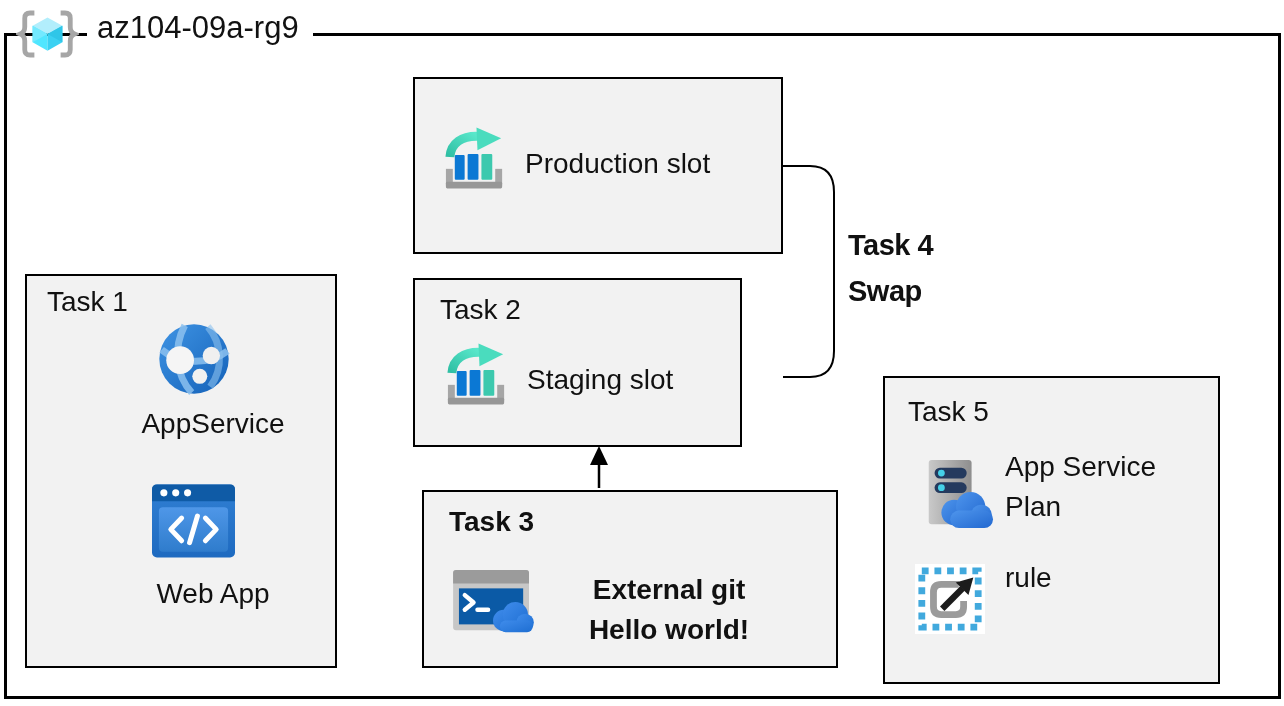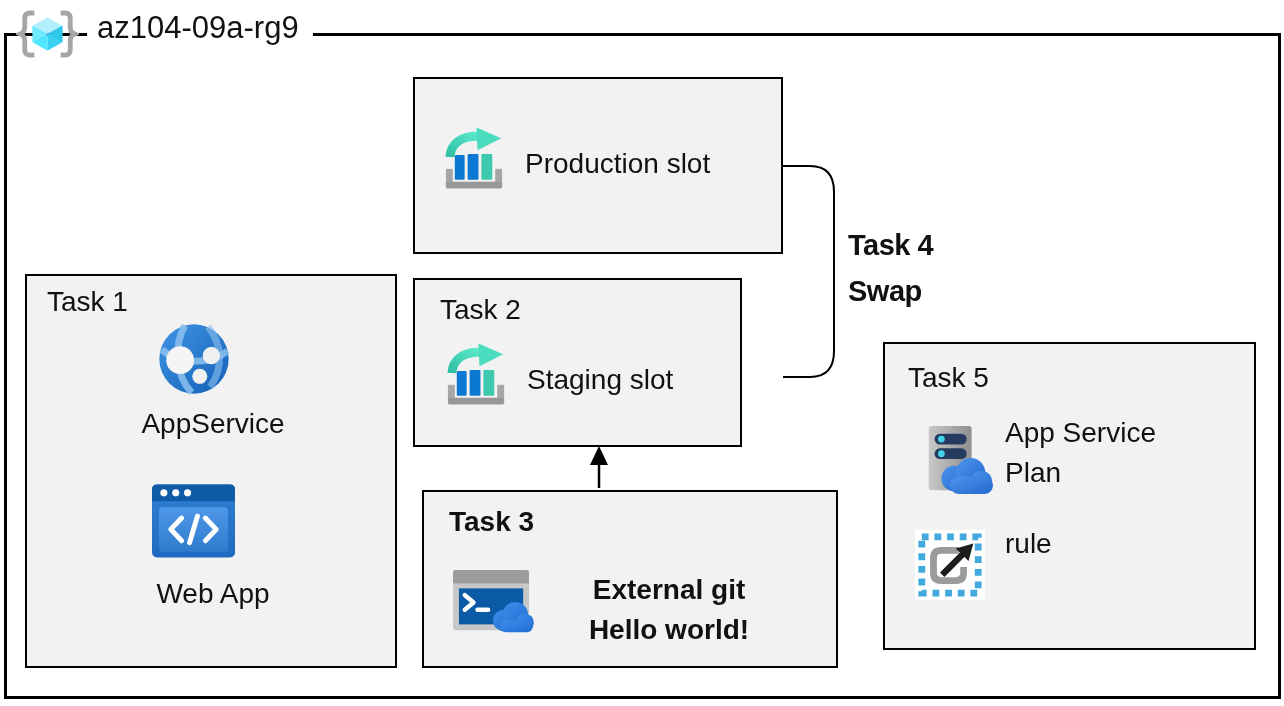--- a/index.html
+++ b/index.html
@@ -11,25 +11,25 @@
     position:absolute;left:4px;top:33px;width:1277px;height:666px;
     border:3px solid #000;box-sizing:border-box;
   }
   .rg-header{position:absolute;left:16px;top:8px;display:flex;align-items:flex-start;z-index:3;}
   .rg-label{
     font-size:31px;background:#fff;padding:2px 14px 6px 10px;margin-left:8px;white-space:nowrap;
   }
   .box{
     position:absolute;background:#f2f2f2;border:2.5px solid #000;box-sizing:border-box;z-index:2;
   }
-  #task1-box{left:25px;top:274px;width:372px;height:394px;}
+  #task1-box{left:25px;top:274px;width:312px;height:394px;}
   #production-box{left:413px;top:77px;width:370px;height:177px;}
   #task2-box{left:413px;top:278px;width:329px;height:169px;}
   #task3-box{left:422px;top:490px;width:416px;height:178px;font-weight:bold;}
-  #task5-box{left:883px;top:342px;width:373px;height:308px;padding-left:17px;}
+  #task5-box{left:883px;top:376px;width:337px;height:308px;padding-left:17px;}
   .box-title{position:absolute;left:24px;top:12px;font-size:28px;}
   .center-label{position:absolute;left:16px;width:340px;text-align:center;font-size:28px;line-height:34px;}
   .abs{position:absolute;}
   .slot-row{position:absolute;display:flex;align-items:center;gap:14px;}
   .slot-row .slot-text{font-size:28px;margin-top:10px;white-space:nowrap;text-align:center;}
   #production-row{left:25px;top:46px;}
   #staging-row{left:27px;top:61px;}
   .task3-text{position:absolute;left:130px;top:78px;width:230px;text-align:center;font-size:28px;line-height:40px;}
   .t5-text{position:absolute;left:120px;font-size:28px;line-height:40px;}
   .task4-label{

